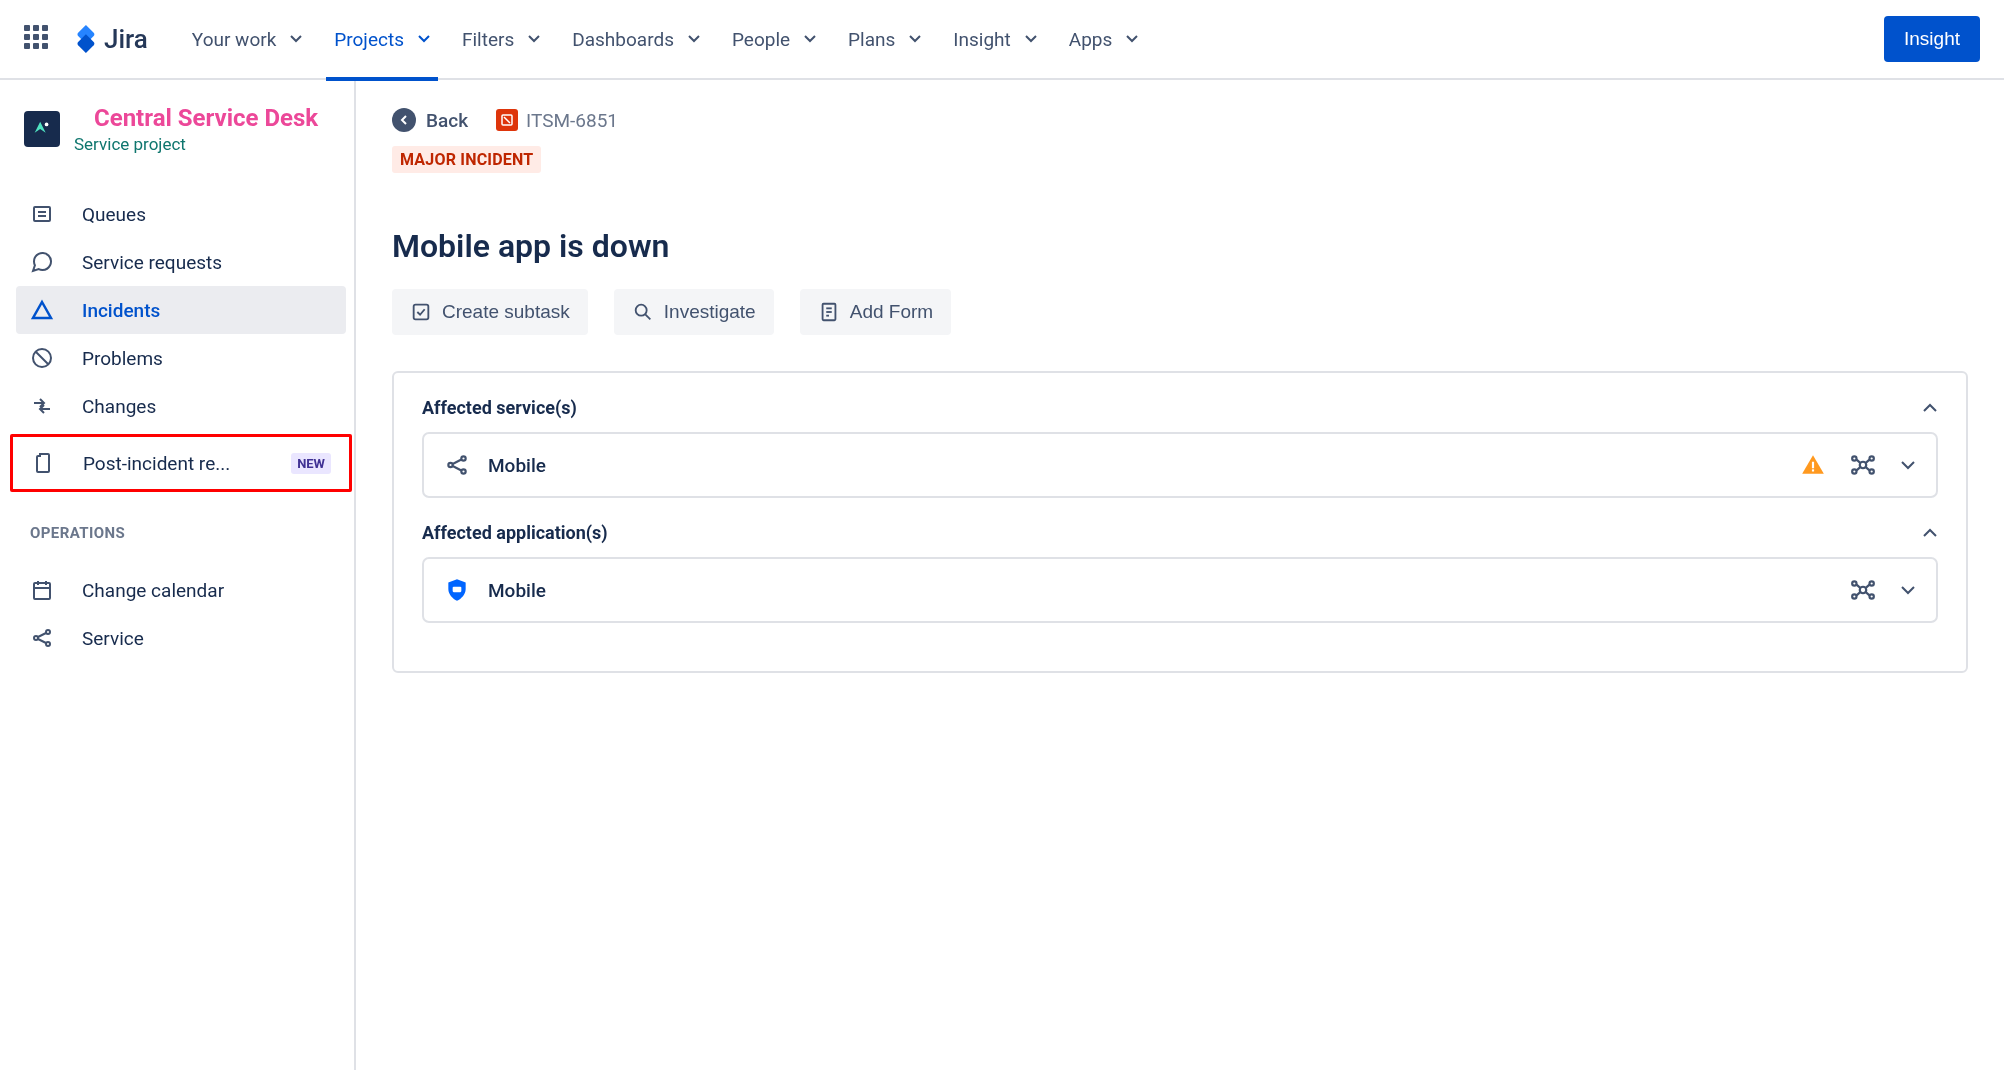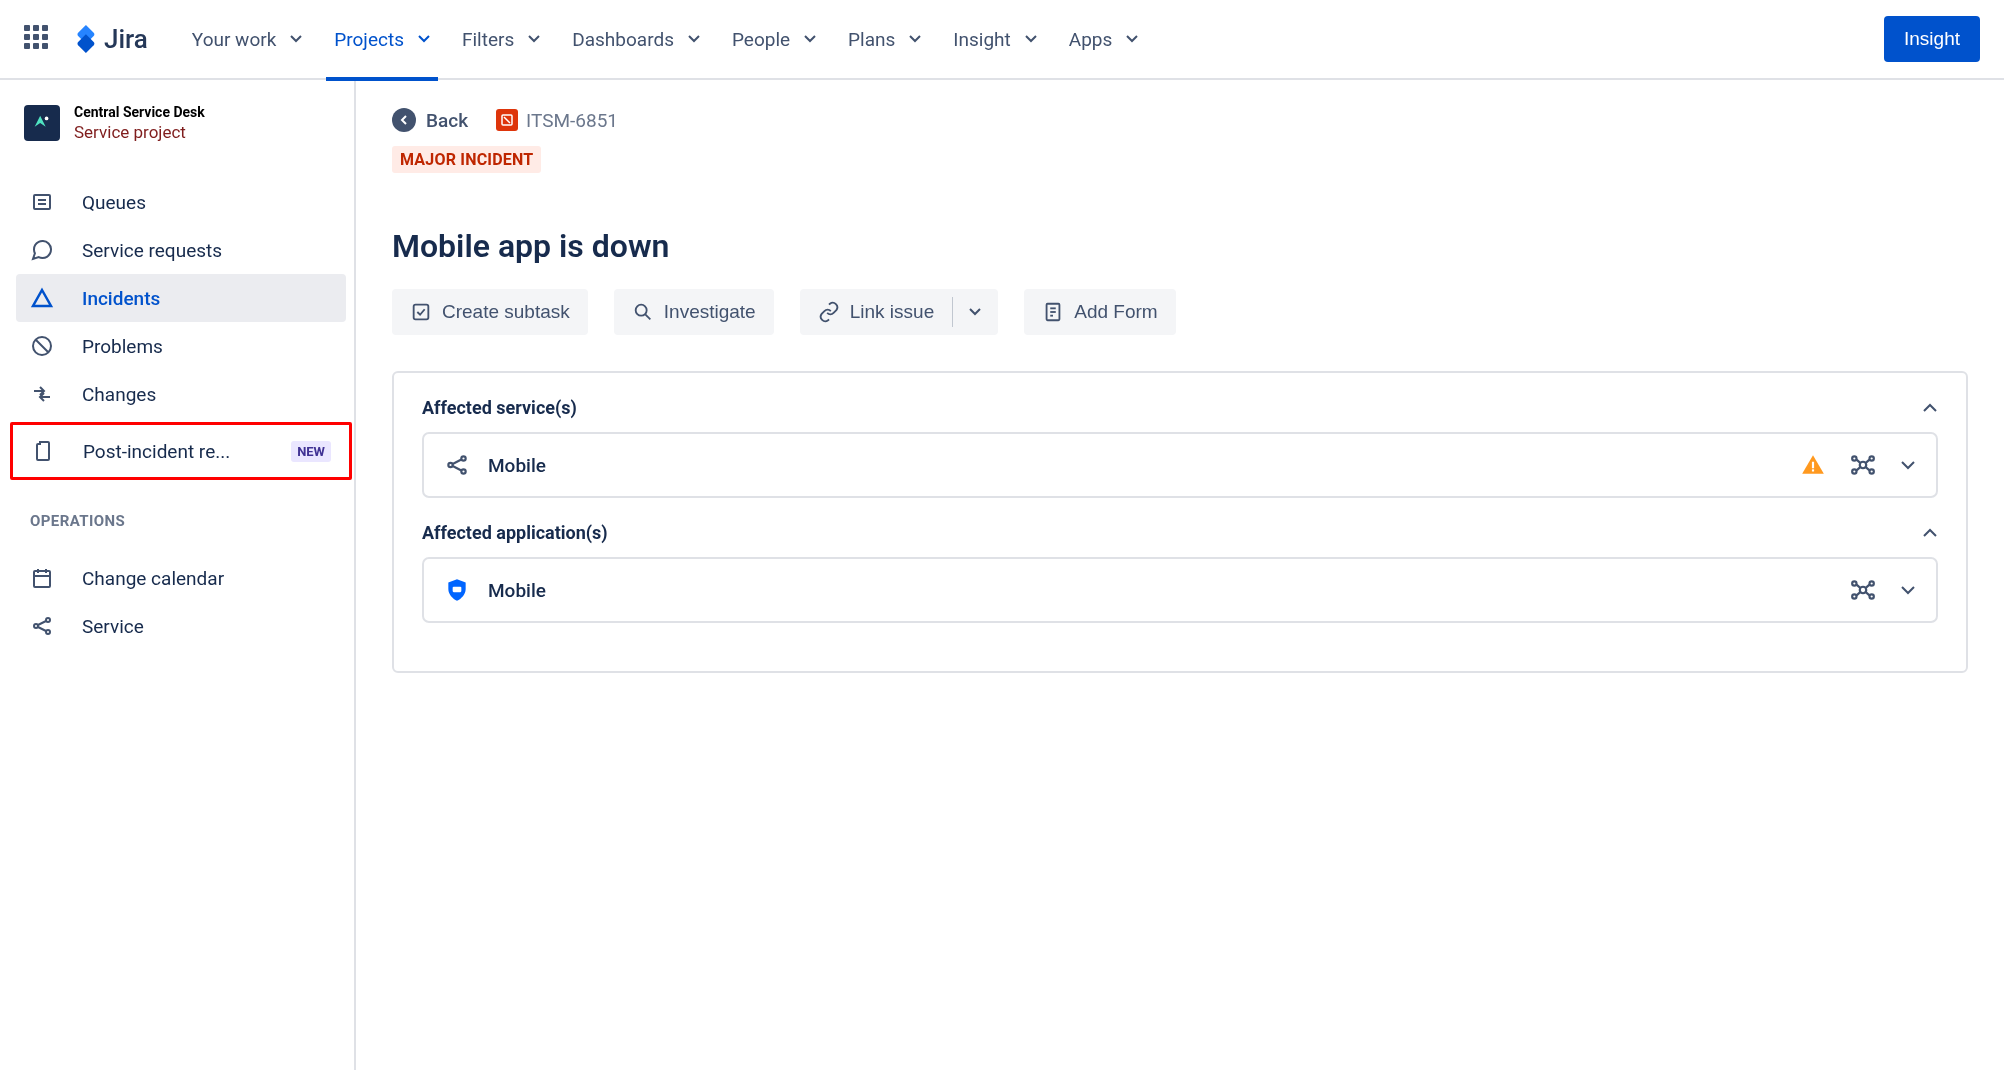--- a/index.html
+++ b/index.html
@@ -15,22 +15,22 @@
     .topnav-item { display: flex; align-items: center; gap: 14px; padding: 6px 12px; font-size: 19px; font-weight: 400; color: #42526E; cursor: pointer; border-radius: 4px; position: relative; }
     .topnav-item.active { color: #0052CC; }
     .topnav-item.active::after { content: ''; position: absolute; bottom: -24px; left: 4px; right: 4px; height: 4px; background: #0052CC; }
     .chev { display: inline-block; }
     .create-button { margin-left: auto; background: #0052CC; color: #fff; border: none; padding: 12px 20px; font-size: 19px; font-weight: 500; border-radius: 4px; cursor: pointer; }
     
     .layout { display: flex; height: calc(100vh - 82px); }
     .sidebar { width: 356px; border-right: 2px solid #DFE1E6; padding: 24px 8px 24px 16px; overflow-y: auto; }
     .project-header { display: flex; align-items: center; gap: 14px; padding: 0 8px 20px; }
     .project-icon { width: 36px; height: 36px; background: #172B4D; border-radius: 4px; display: flex; align-items: center; justify-content: center; }
-    .project-name { font-size: 14px; font-weight: 700; color: #000000; }
-    .project-type { font-size: 17px; color: #7f1d1d; margin-top: 2px; }
+    .project-name { font-size: 24px; font-weight: 700; color: #ec4899; margin-left: 20px; }
+    .project-type { font-size: 17px; color: #0f766e; margin-top: 2px; }
     
     .nav-list { margin-top: 16px; }
     .nav-item { display: flex; align-items: center; gap: 28px; padding: 12px 14px; font-size: 19px; color: #172B4D; cursor: pointer; border-radius: 4px; }
     .nav-item.active { background: #EBECF0; color: #0052CC; font-weight: 500; }
     .nav-item.active .nav-icon svg { color: #0052CC; }
     .nav-icon { width: 24px; height: 24px; display: flex; align-items: center; justify-content: center; color: #42526E; }
     .nav-item.highlighted { border: 3px solid #FF0000; border-radius: 2px; margin: 4px -6px; padding: 14px 18px;}
     .new-lozenge { background: #EAE6FF; color: #403294; font-size: 13px; font-weight: 700; padding: 3px 6px; border-radius: 3px; margin-left: auto;}
     .nav-text-trunc { white-space: nowrap; overflow: hidden; text-overflow: ellipsis; max-width: 180px; }
     
@@ -279,34 +279,20 @@
           </svg>
         <span>Create subtask</span>
       </button>
       <button class="action-btn">
         <svg width="22" height="22" viewBox="0 0 24 24" fill="none" stroke="currentColor" stroke-width="2">
             <circle cx="10" cy="10" r="6"></circle>
             <line x1="20" y1="20" x2="14.5" y2="14.5"></line>
           </svg>
         <span>Investigate</span>
       </button>
-      <div style="display:flex">
-        <button class="action-btn" style="border-radius:4px 0 0 4px">
-          <svg width="22" height="22" viewBox="0 0 24 24" fill="none" stroke="currentColor" stroke-width="2">
-              <path d="M10 13a5 5 0 007 0l3-3a5 5 0 00-7-7l-1 1"></path>
-              <path d="M14 11a5 5 0 00-7 0l-3 3a5 5 0 007 7l1-1"></path>
-            </svg>
-          <span>Link issue</span>
-        </button>
-        <button class="action-btn icon-only divider-btn" style="border-radius:0 4px 4px 0">
-          <svg width="14" height="10">
-              <path d="M2 2l5 5 5-5" stroke="currentColor" stroke-width="2" fill="none"></path>
-            </svg>
-        </button>
-      </div>
       <button class="action-btn">
         <svg width="22" height="22" viewBox="0 0 24 24" fill="none" stroke="currentColor" stroke-width="2">
             <rect x="5" y="3" width="14" height="18" rx="1"></rect>
             <line x1="9" y1="8" x2="15" y2="8"></line>
             <line x1="9" y1="12" x2="15" y2="12"></line>
             <line x1="9" y1="16" x2="12" y2="16"></line>
           </svg>
         <span>Add Form</span>
       </button>
     </div>

